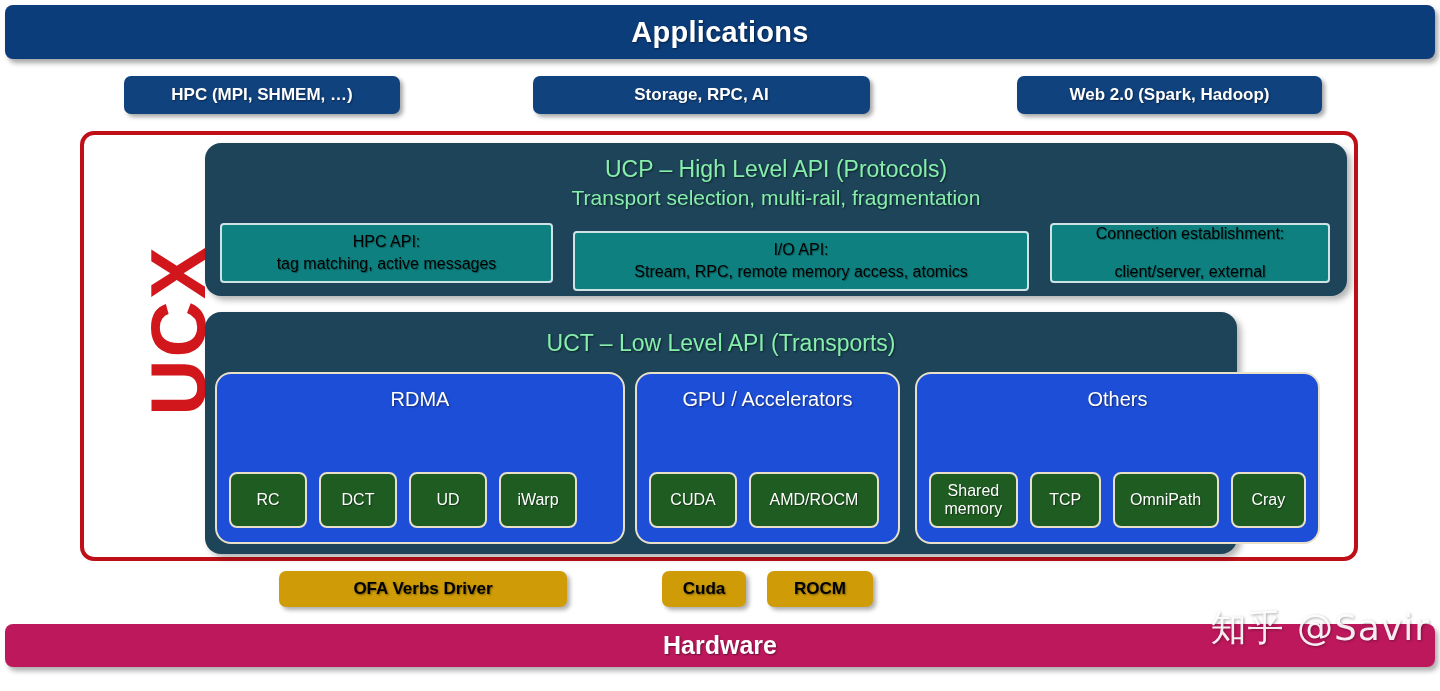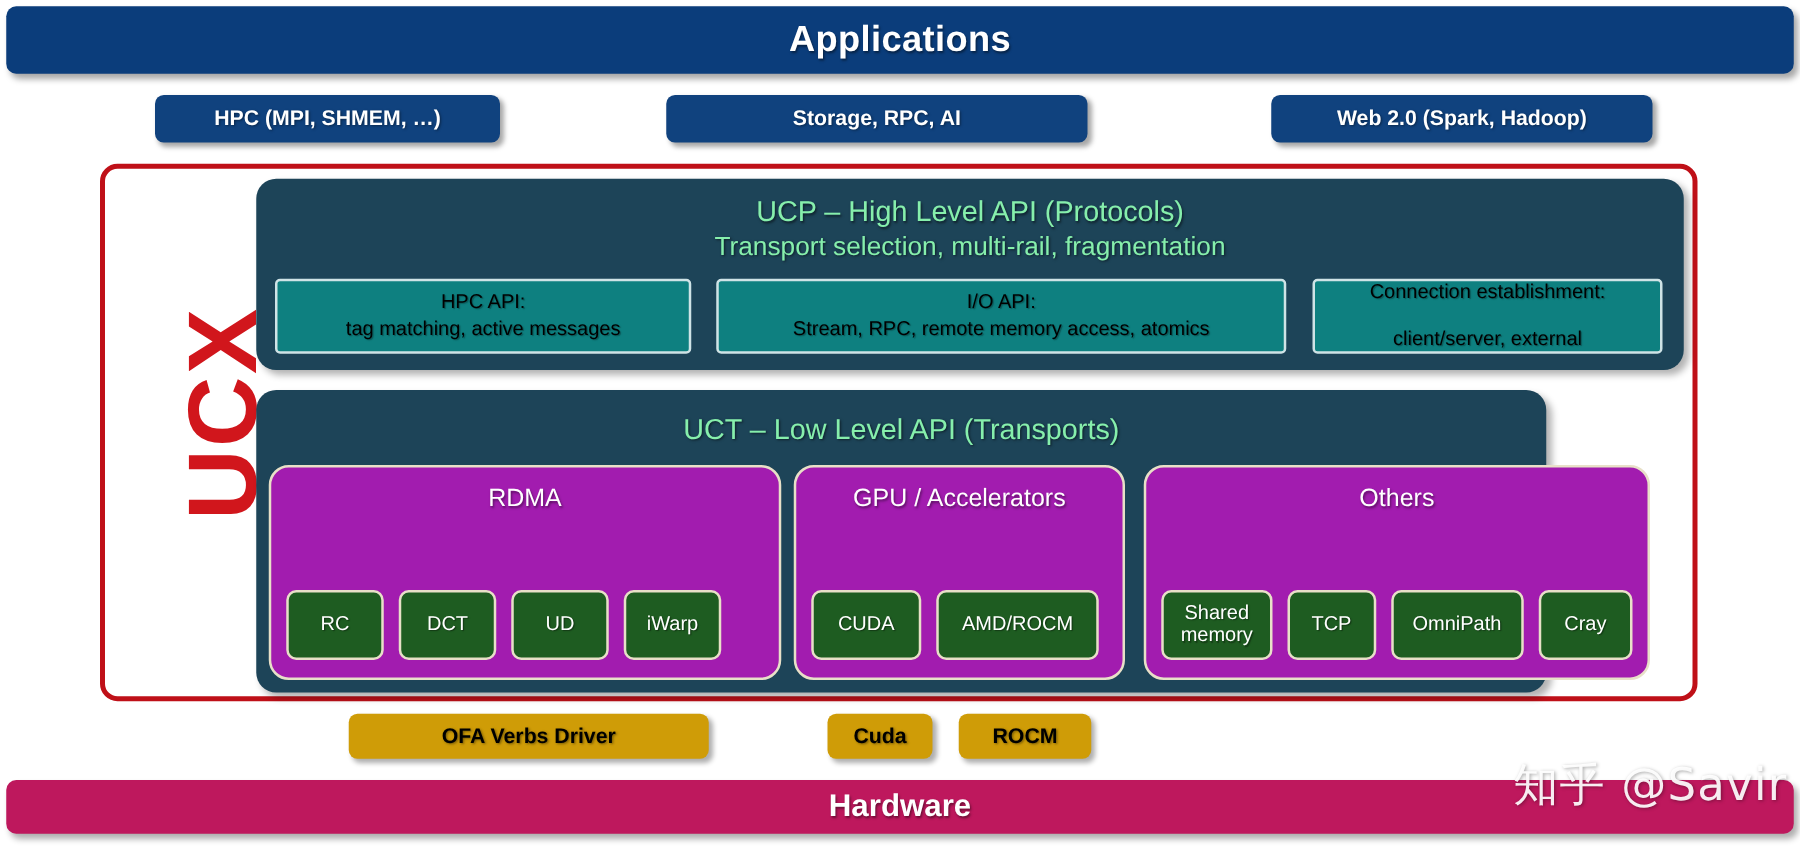--- a/index.html
+++ b/index.html
@@ -102,27 +102,27 @@
     box-sizing: border-box;
     display: flex; flex-direction: column;
     align-items: center; justify-content: center;
     color: #000000;
     font-size: 16px;
     line-height: 1.35;
     text-align: center;
     text-shadow: 1px 1px 1px rgba(0,0,0,0.35);
   }
   #api-hpc  { left: 15px;  top: 80px; width: 333px; height: 60px; }
-  #api-io   { left: 368px; top: 80px; width: 456px; height: 60px; }
+  #api-io   { left: 368px; top: 88px; width: 456px; height: 60px; }
   #api-conn { left: 845px; top: 80px; width: 280px; height: 60px; gap: 16px; }
 
   
   .brown-group {
     position: absolute;
-    background: #a21caf;
+    background: #1d4ed8;
     border: 2px solid #e8e0c8;
     border-radius: 16px;
     box-sizing: border-box;
   }
   #grp-rdma   { left: 10px;  top: 60px; width: 410px; height: 172px; }
   #grp-gpu    { left: 430px; top: 60px; width: 265px; height: 172px; }
   #grp-others { left: 710px; top: 60px; width: 405px; height: 172px; }
 
   .group-title {
     position: absolute;

